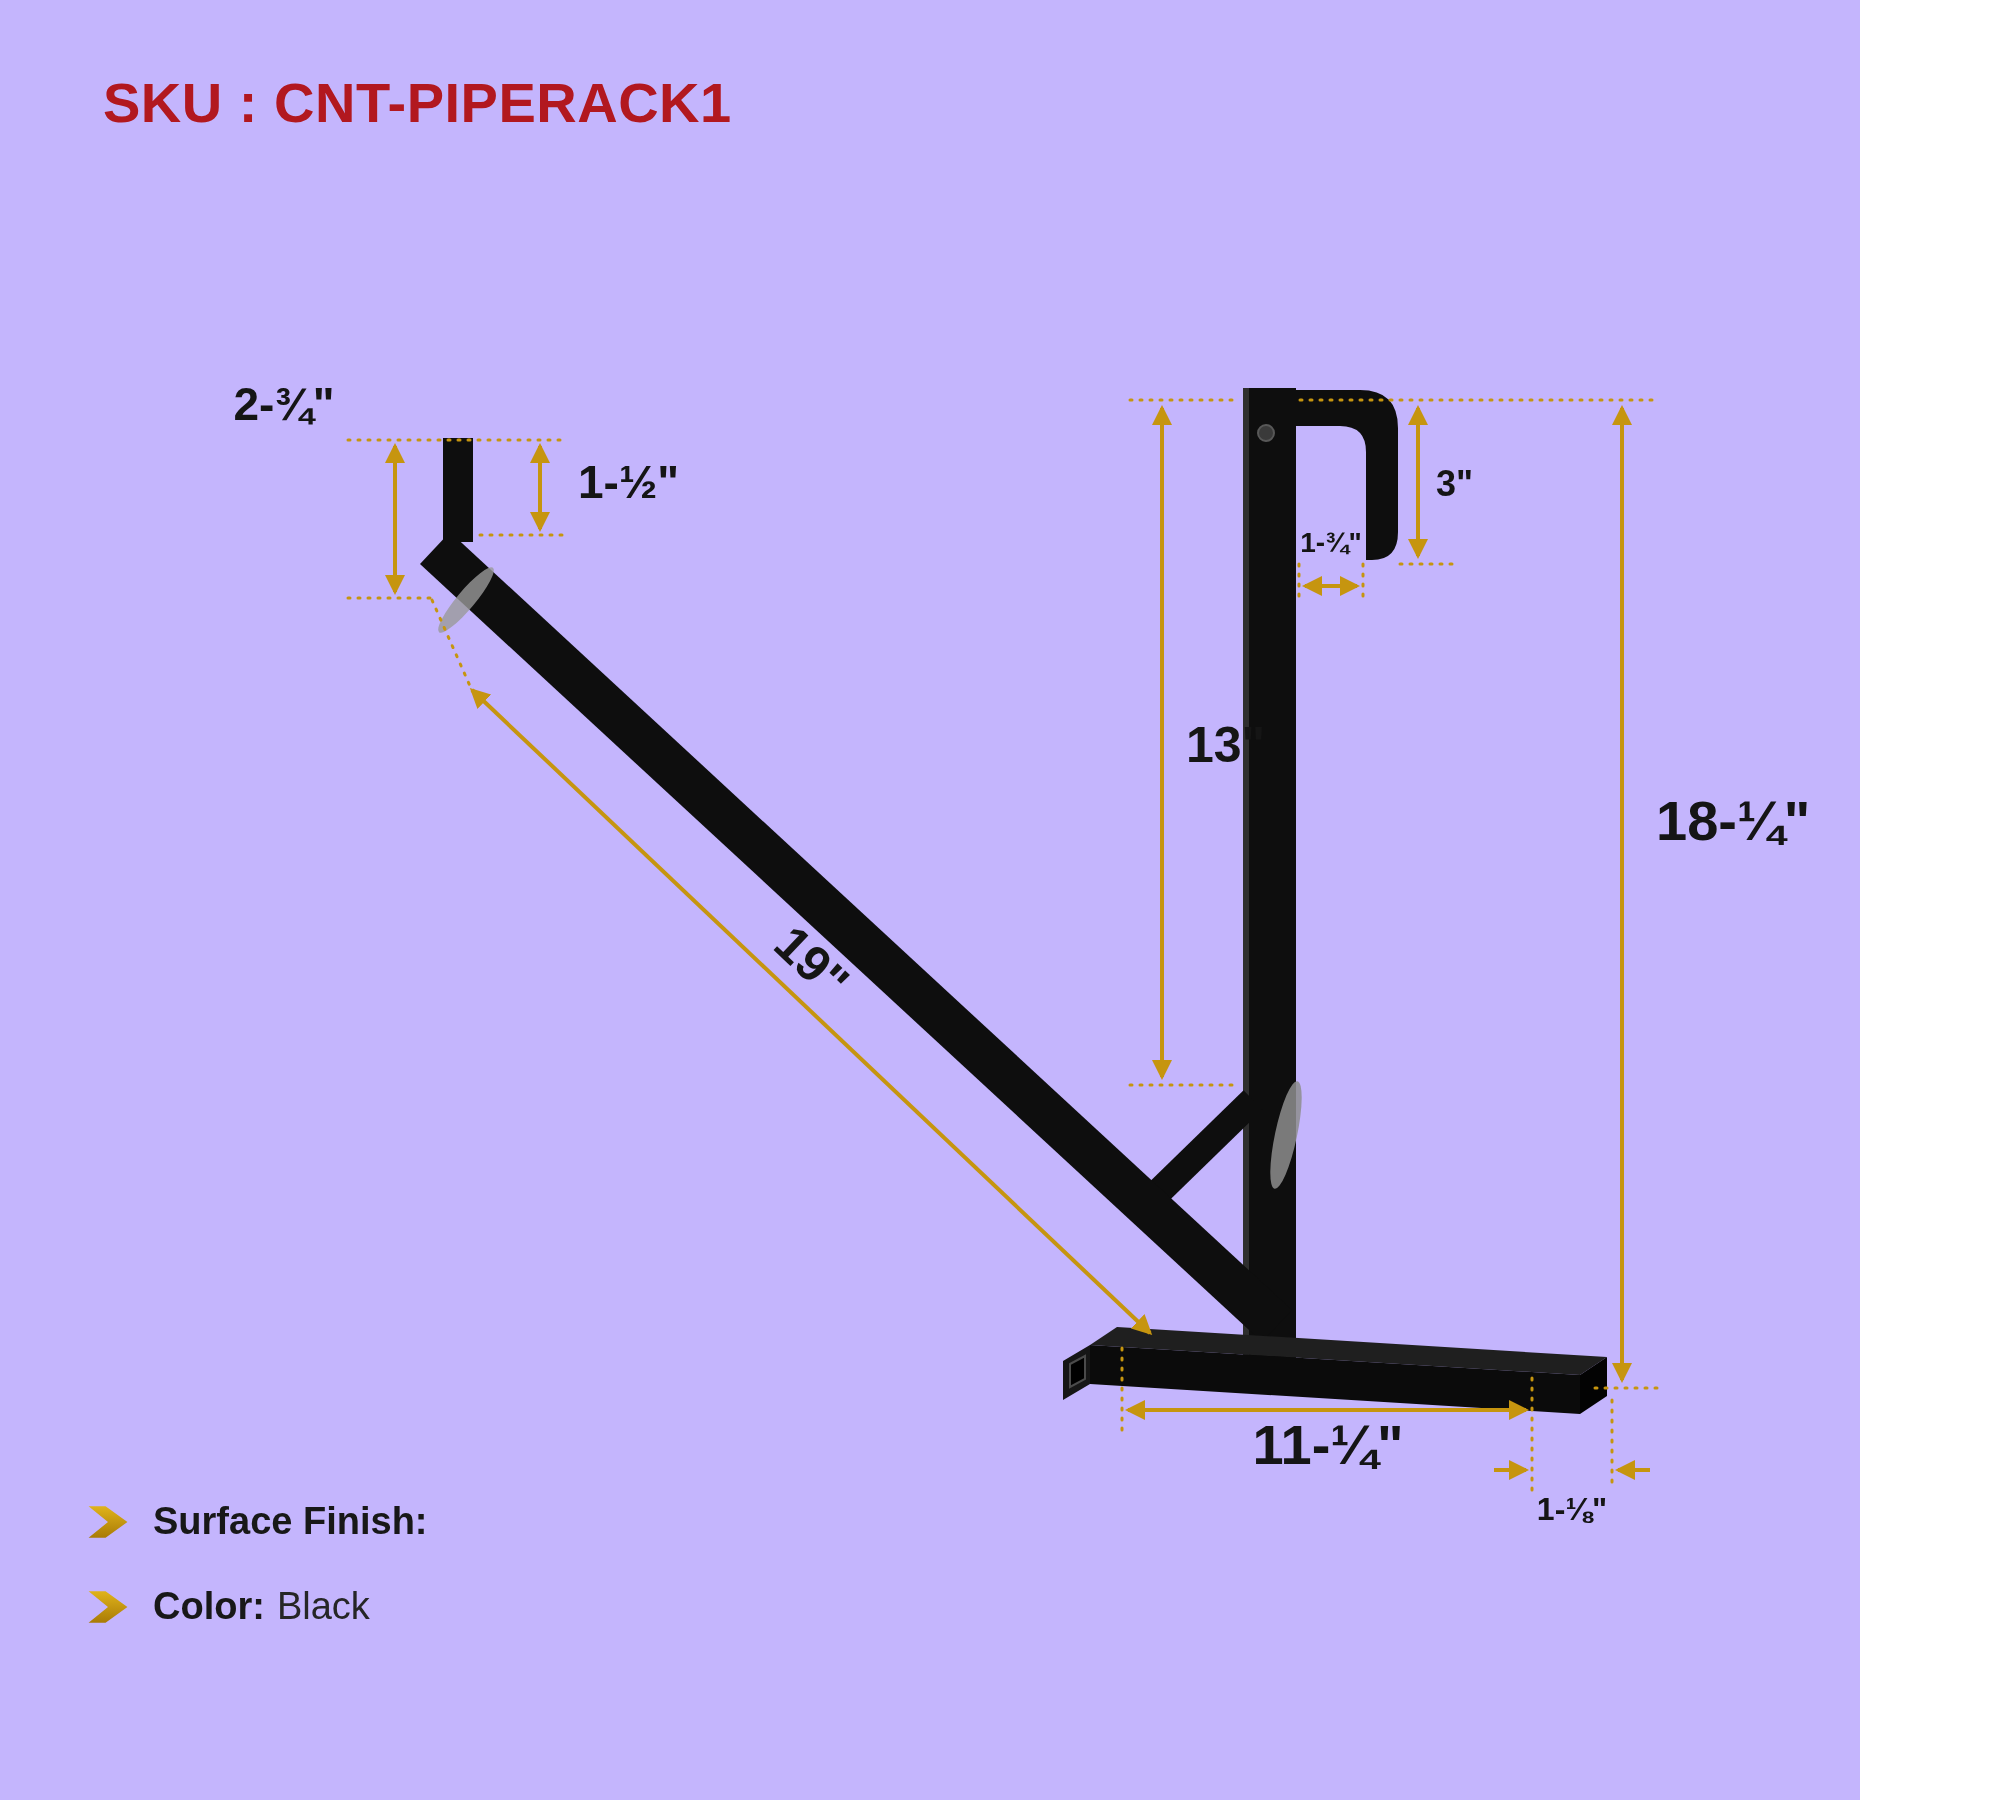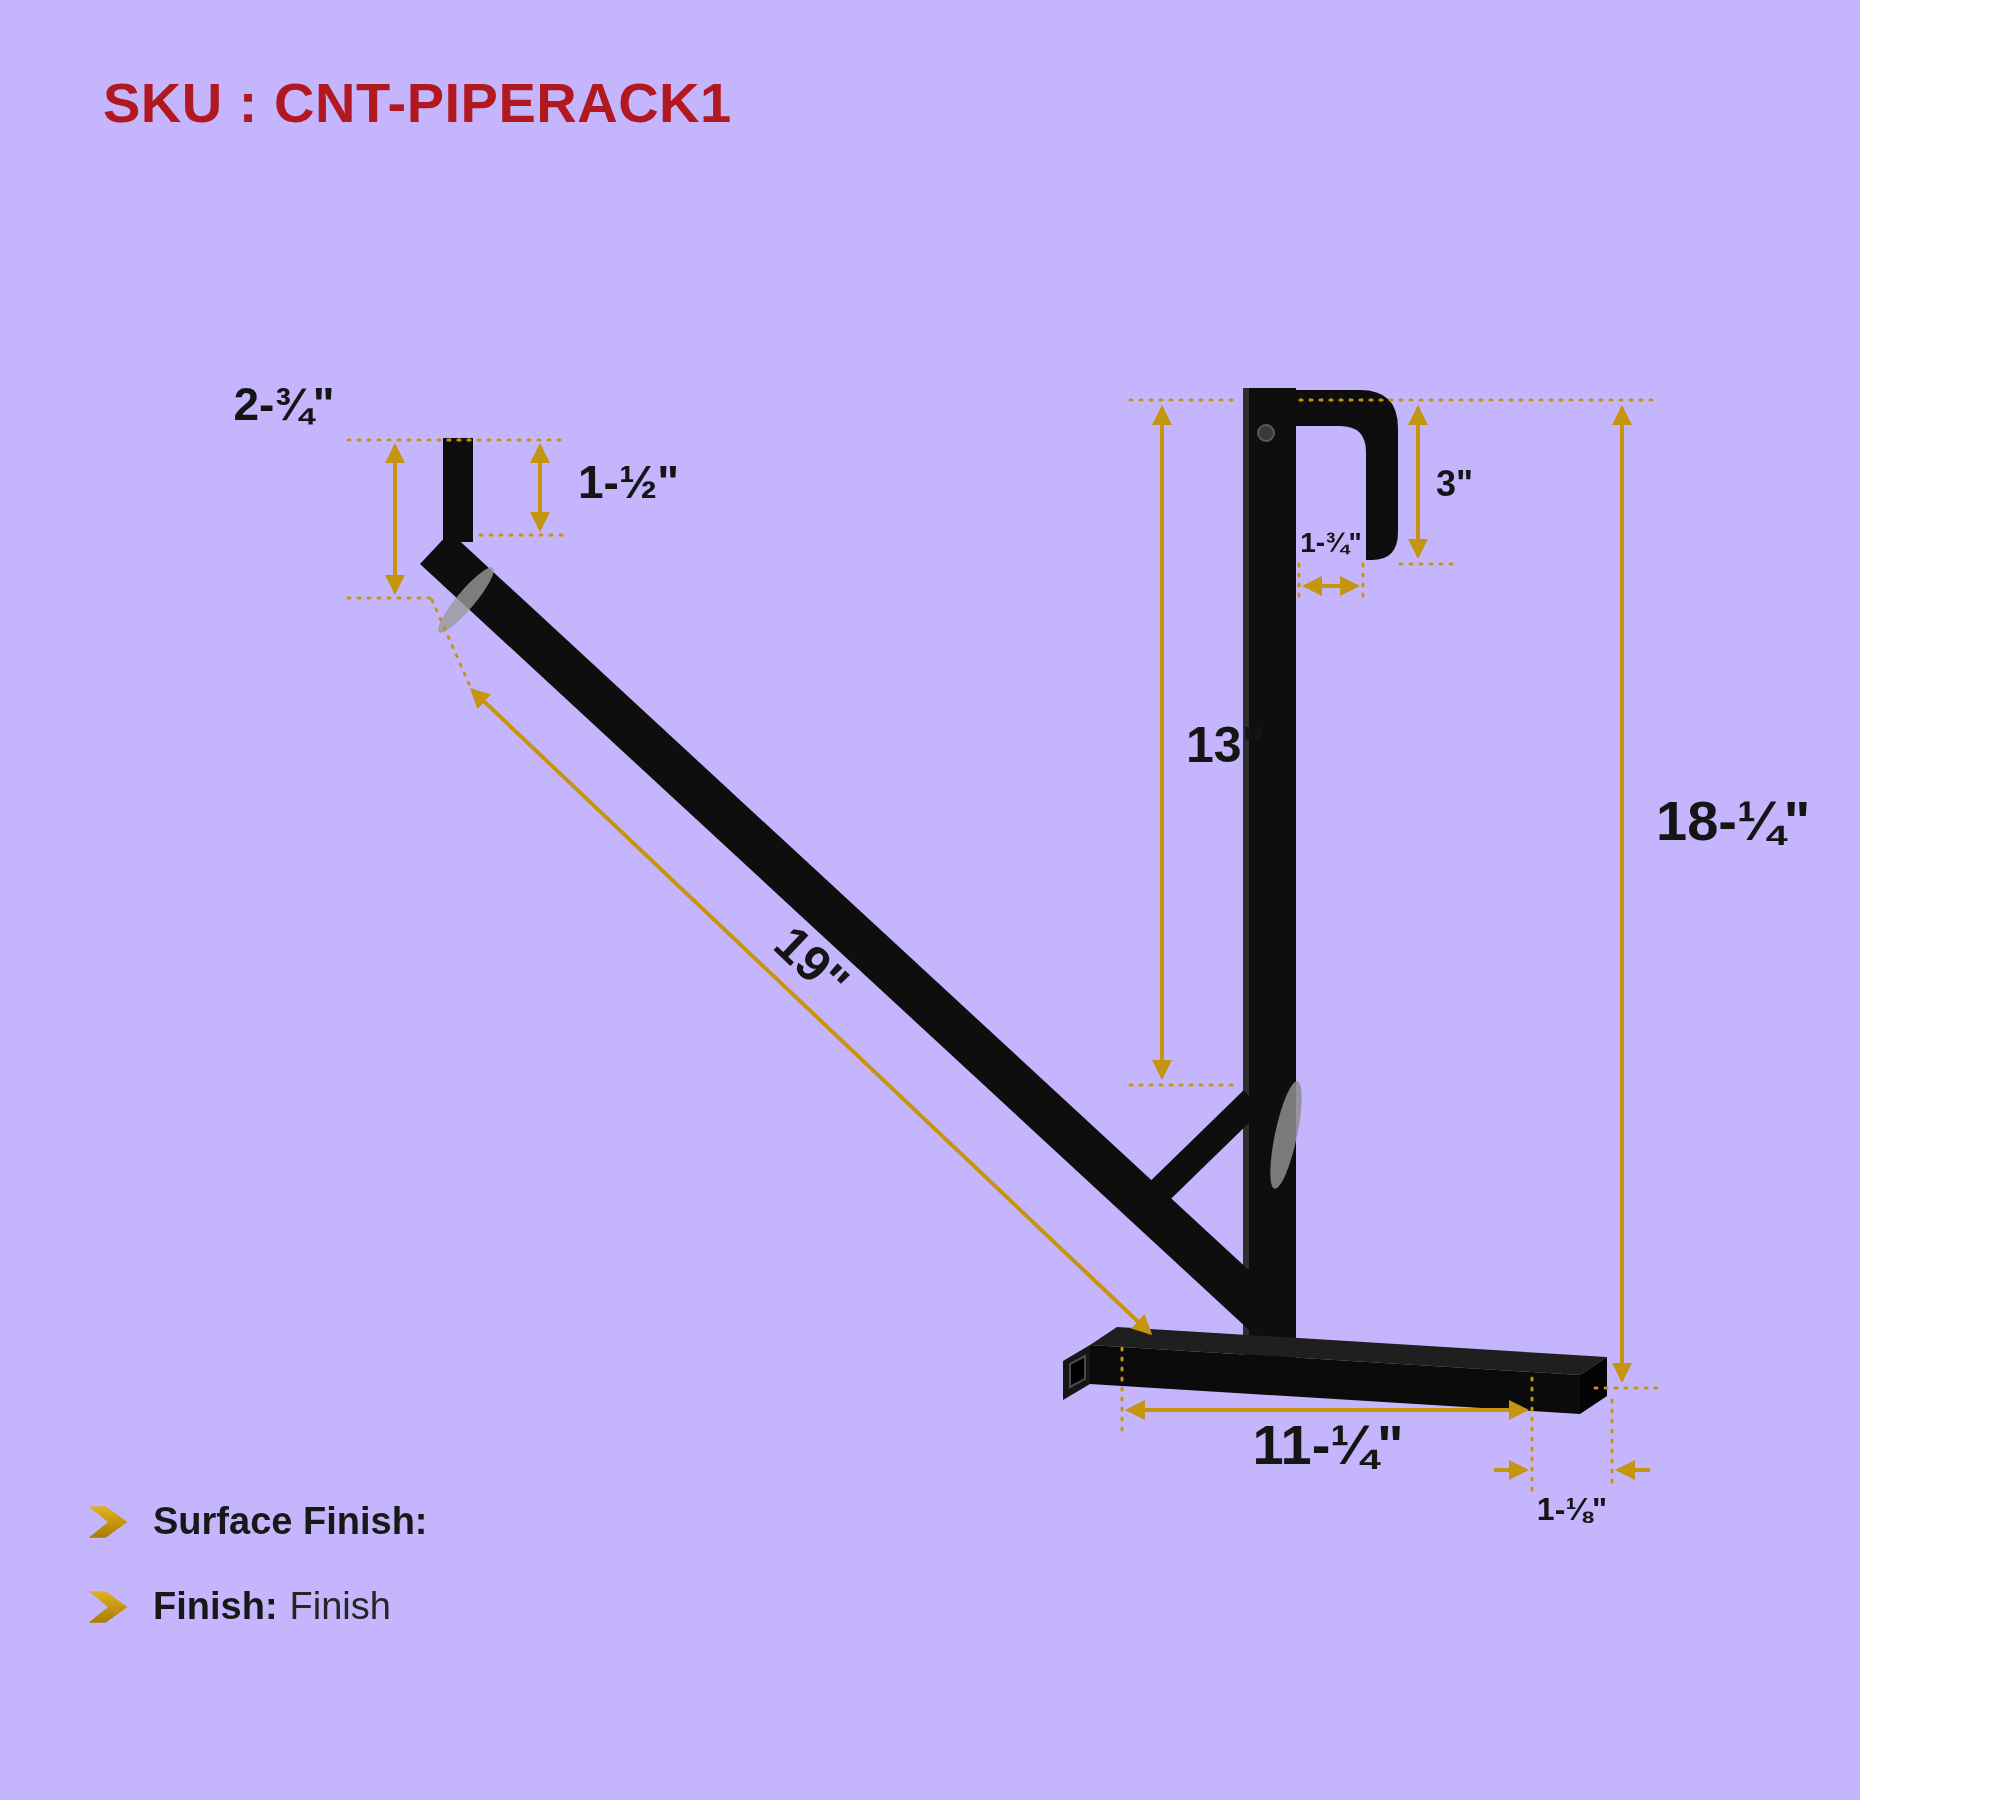--- a/index.html
+++ b/index.html
@@ -139,18 +139,18 @@
     <li>
       <svg class="bullet" viewBox="0 0 34 28">
         <defs>
             <linearGradient id="bg3" x1="0" y1="0" x2="0" y2="1">
           <stop offset="0" stop-color="#e0b31b"></stop>
               <stop offset="1" stop-color="#a97b06"></stop>
         </linearGradient>
           </defs>
         <path d="M1,1 L15,1 L33,14 L15,27 L1,27 L17,14 Z" fill="url(#bg3)"></path>
       </svg>
-      <span class="lbl">Finish:</span>
-      <span class="val">Finish</span>
+      <span class="lbl">Color:</span>
+      <span class="val">Black</span>
     </li>
   </ul>
 
 </div>
 
 </body></html>

